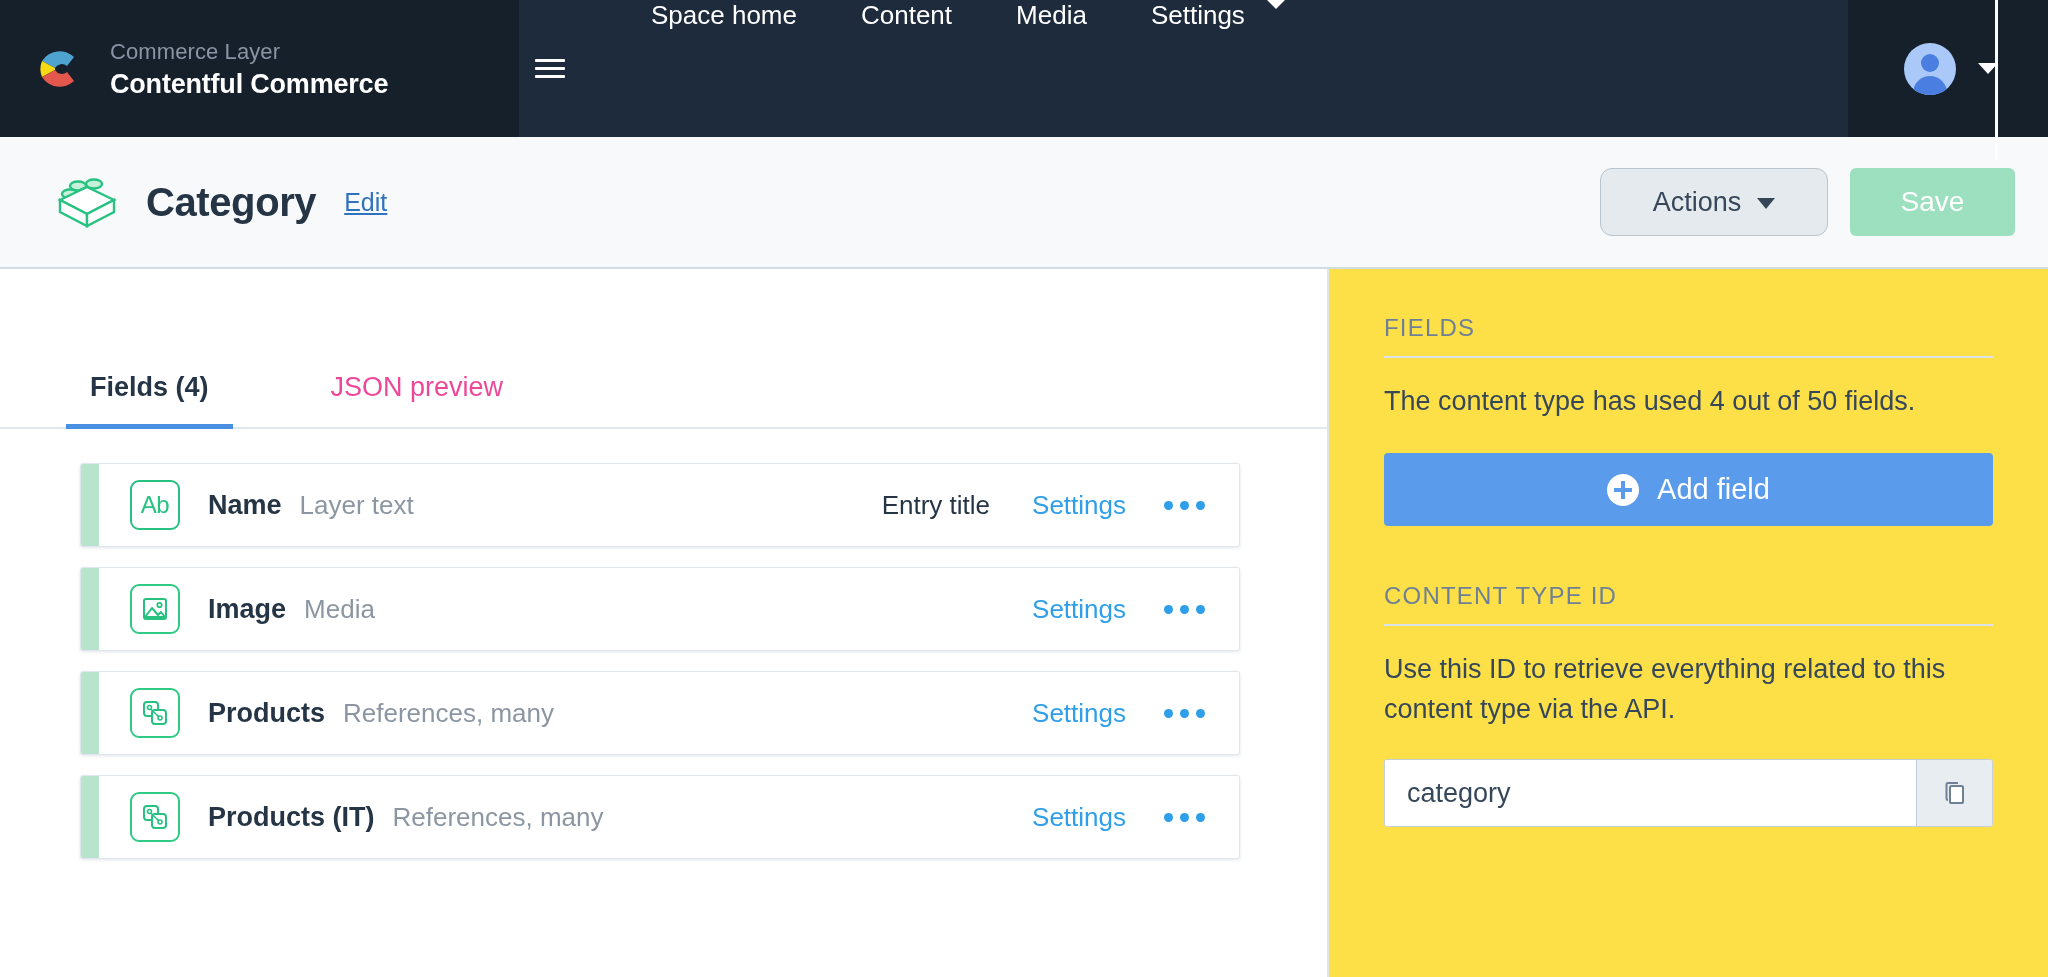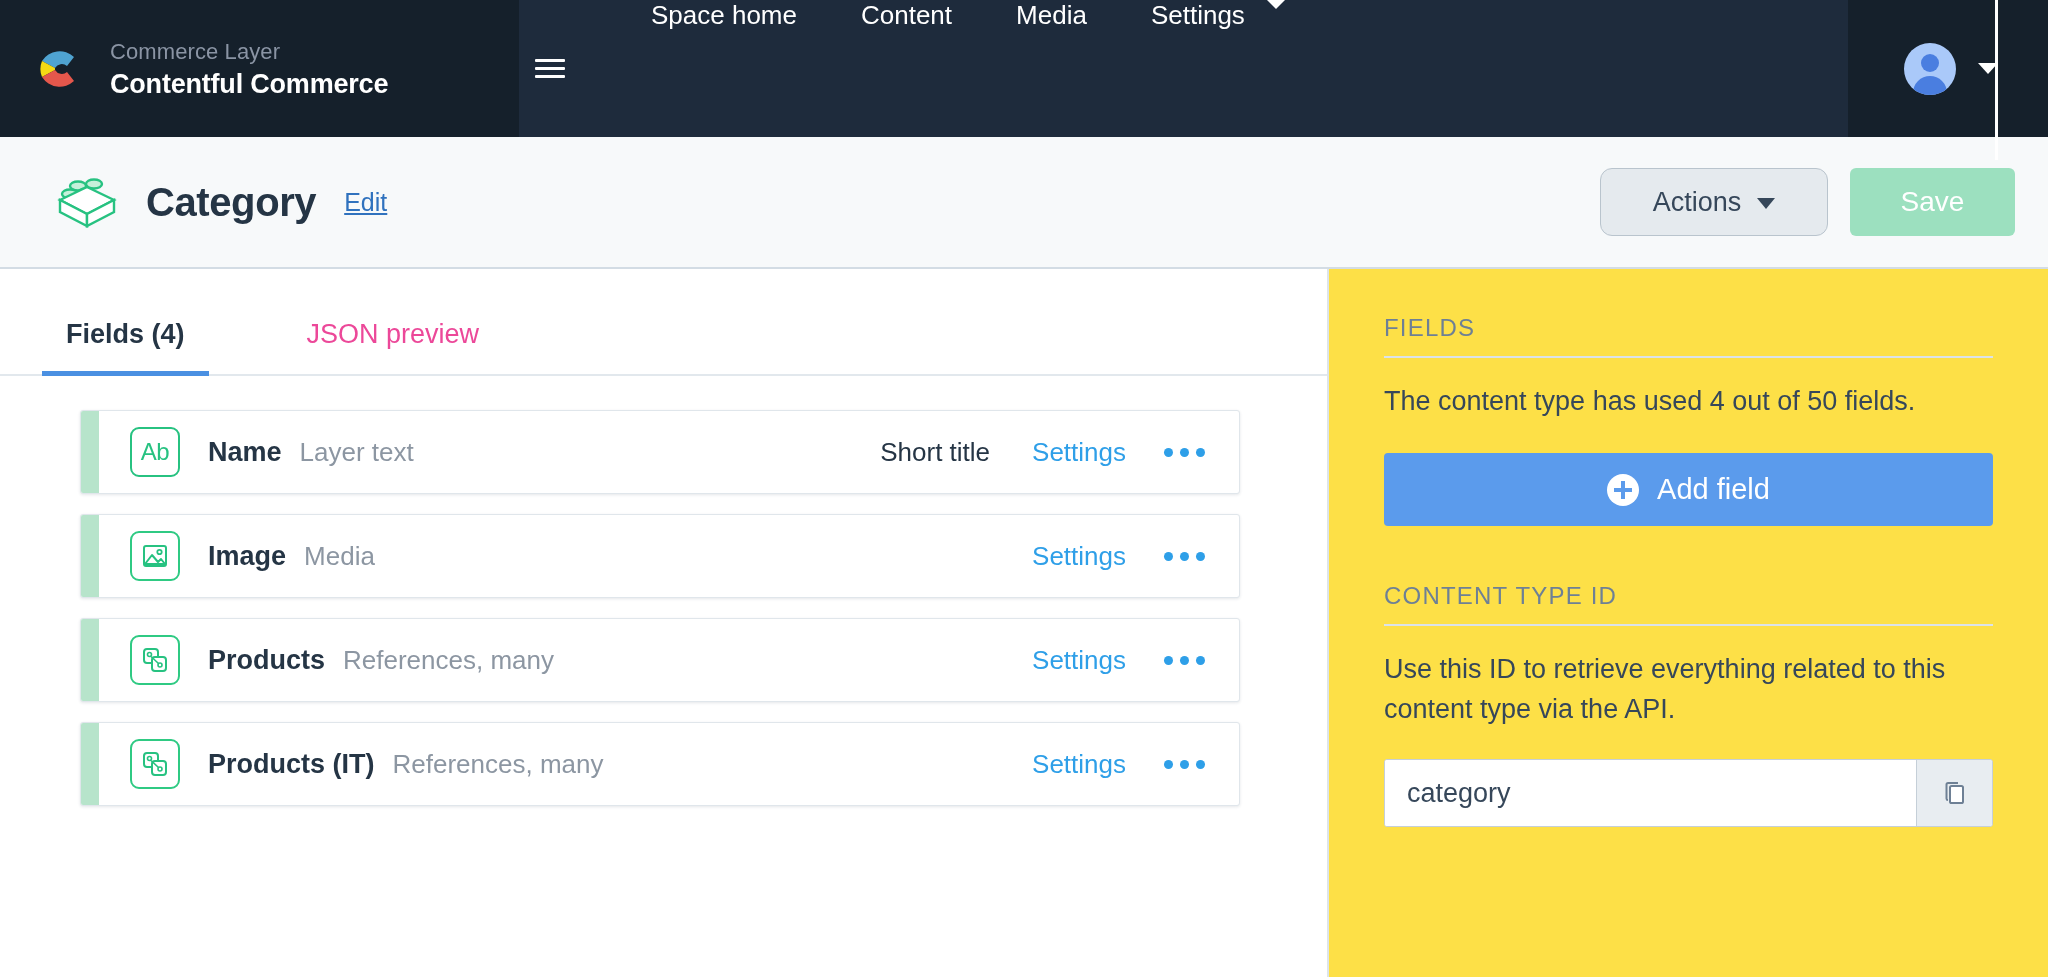--- a/index.html
+++ b/index.html
@@ -198,24 +198,24 @@
   .main-col {
     width: 1329px;
     flex: 0 0 1329px;
     background: #ffffff;
     border-right: 2px solid #dde4ea;
     display: flex;
     flex-direction: column;
   }
 
   .tabs {
-    height: 107px;
+    height: 160px;
     display: flex;
     align-items: flex-end;
-    padding-left: 60px;
+    padding-left: 84px;
     border-bottom: 2px solid #e2e8ed;
   }
   .tab {
     font-size: 27px;
     color: #253545;
     padding: 0 6px 24px 6px;
     margin-right: 110px;
     cursor: pointer;
     position: relative;
   }
@@ -475,21 +475,21 @@
 
     <div class="fields-list">
 
       <div class="field-row">
         <div class="drag-bar"></div>
         <div class="field-icon abicon">
           <span class="abtext">Ab</span>
         </div>
         <span class="field-name">Name</span>
         <span class="field-type">Layer text</span>
-        <span class="field-entry-title">Short title</span>
+        <span class="field-entry-title">Entry title</span>
         <span class="field-settings">Settings</span>
         <span class="field-more">
             <i></i>
             <i></i>
             <i></i>
           </span>
       </div>
 
       <div class="field-row">
         <div class="drag-bar"></div>

